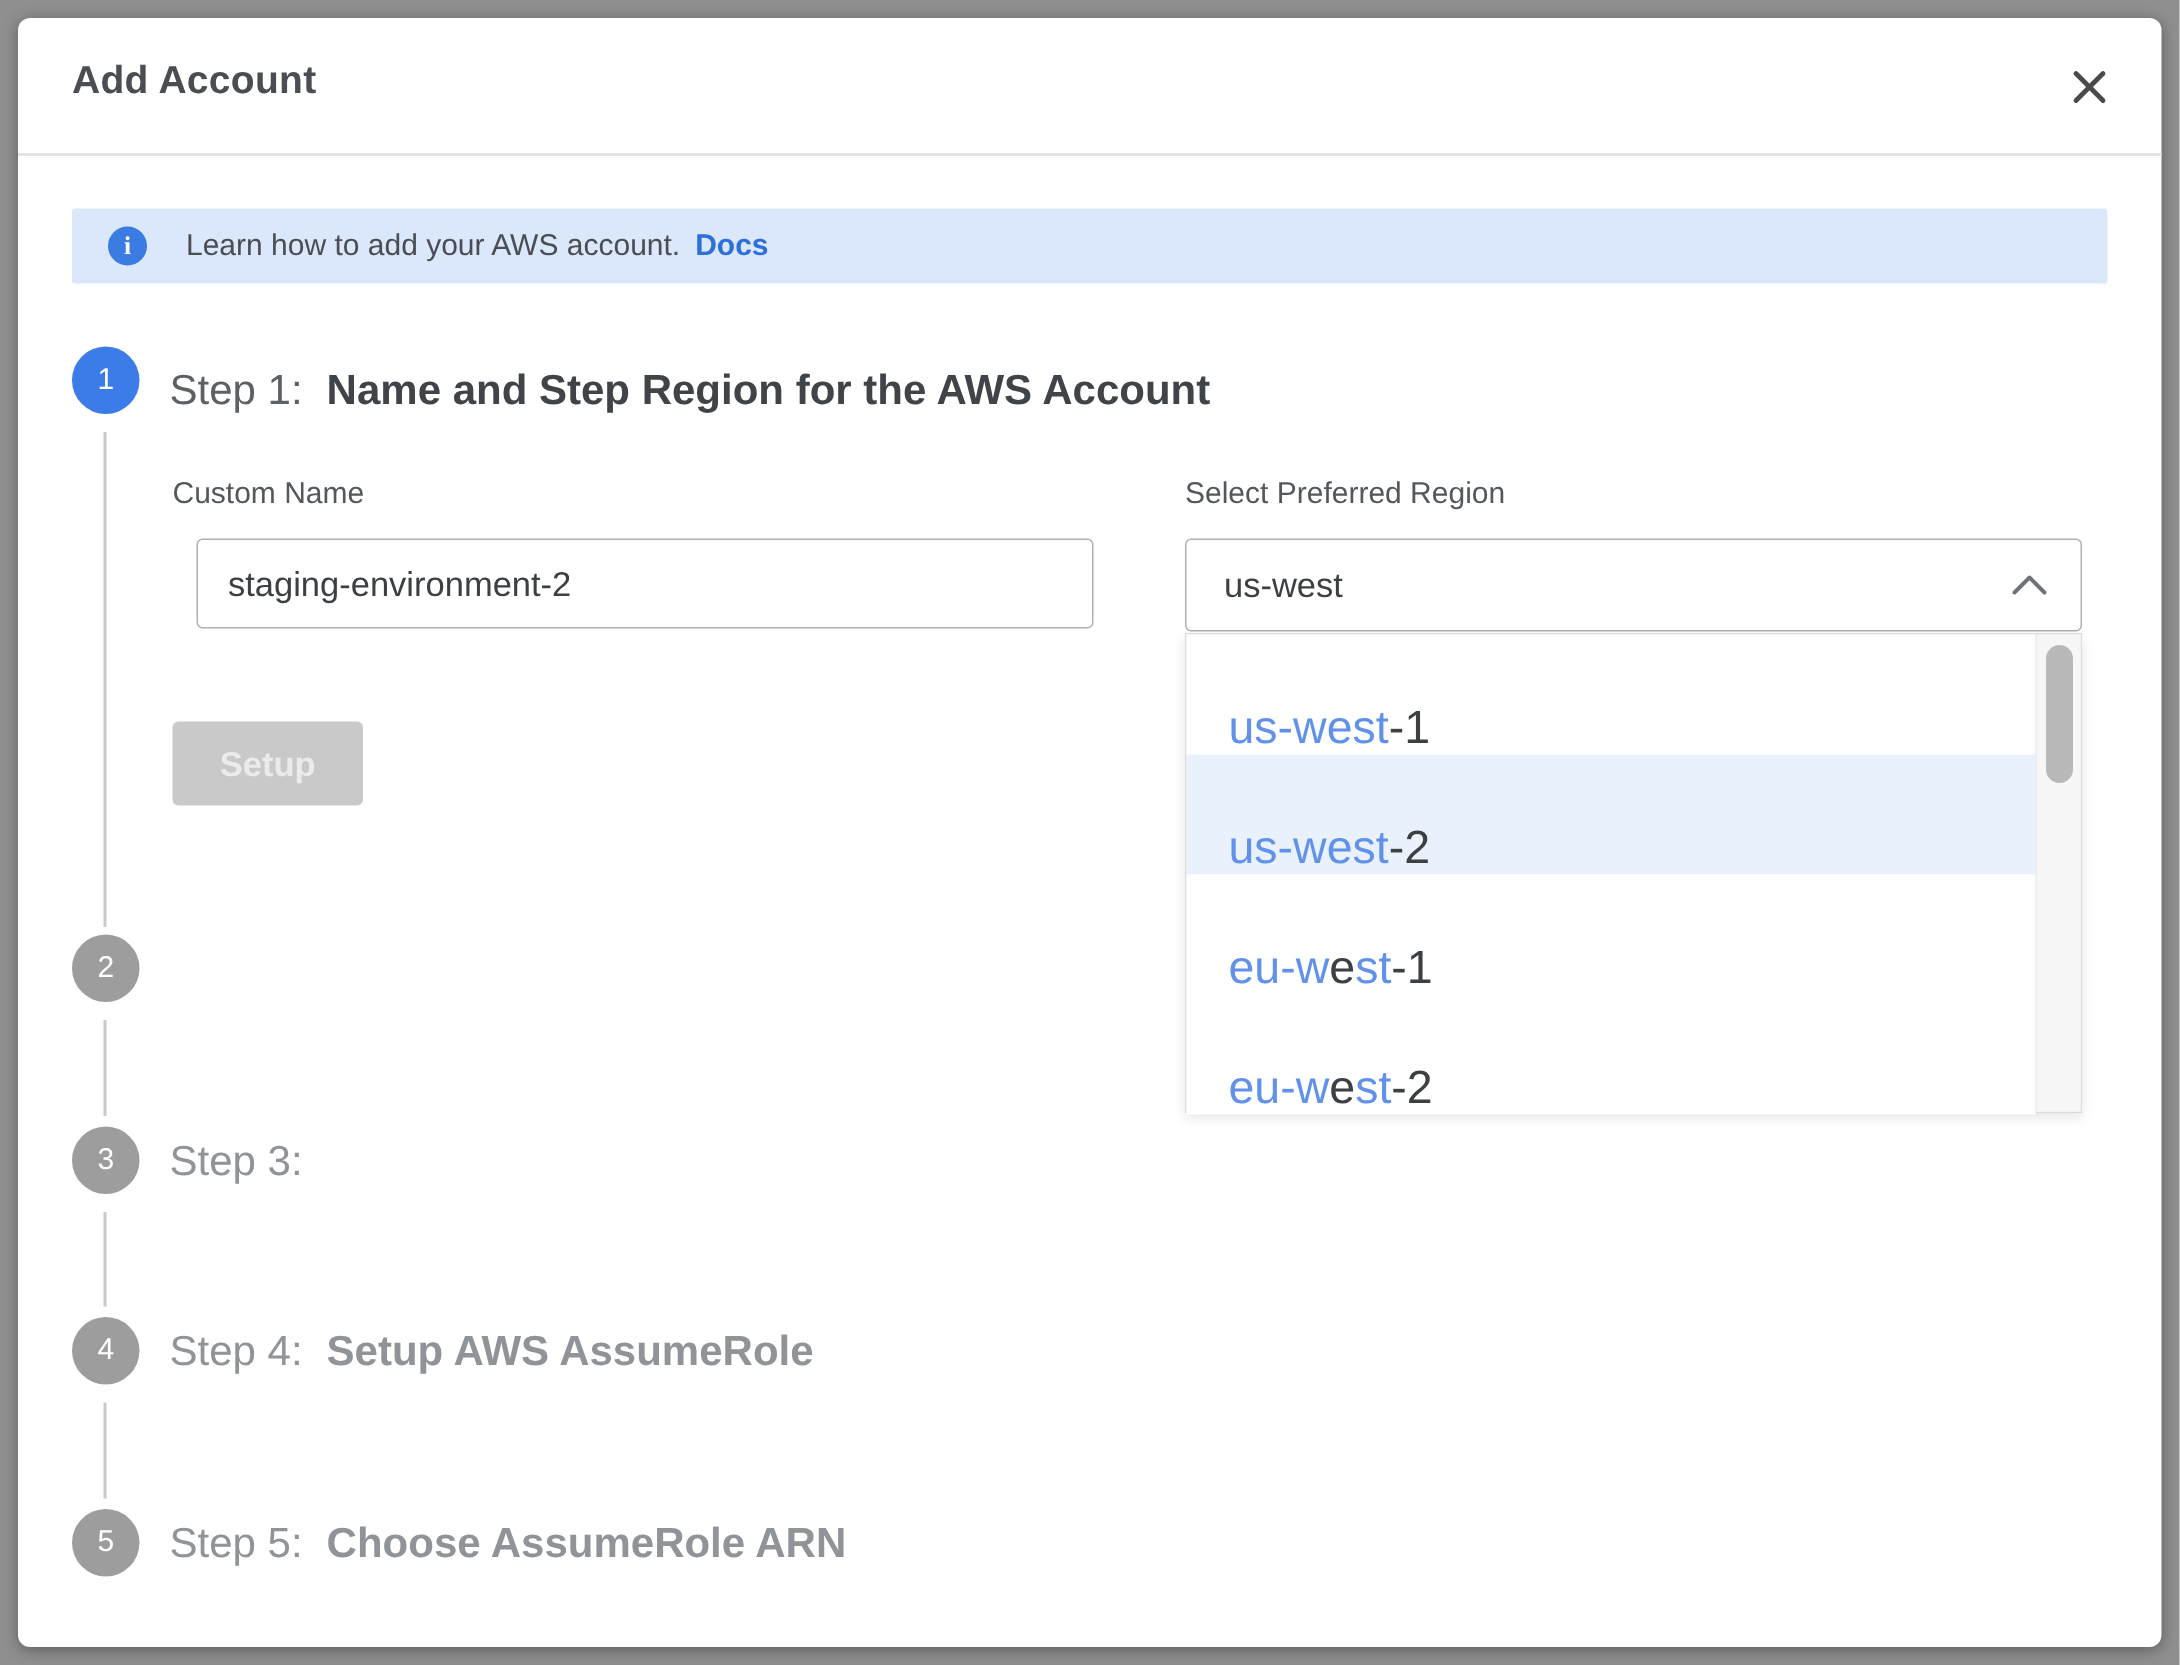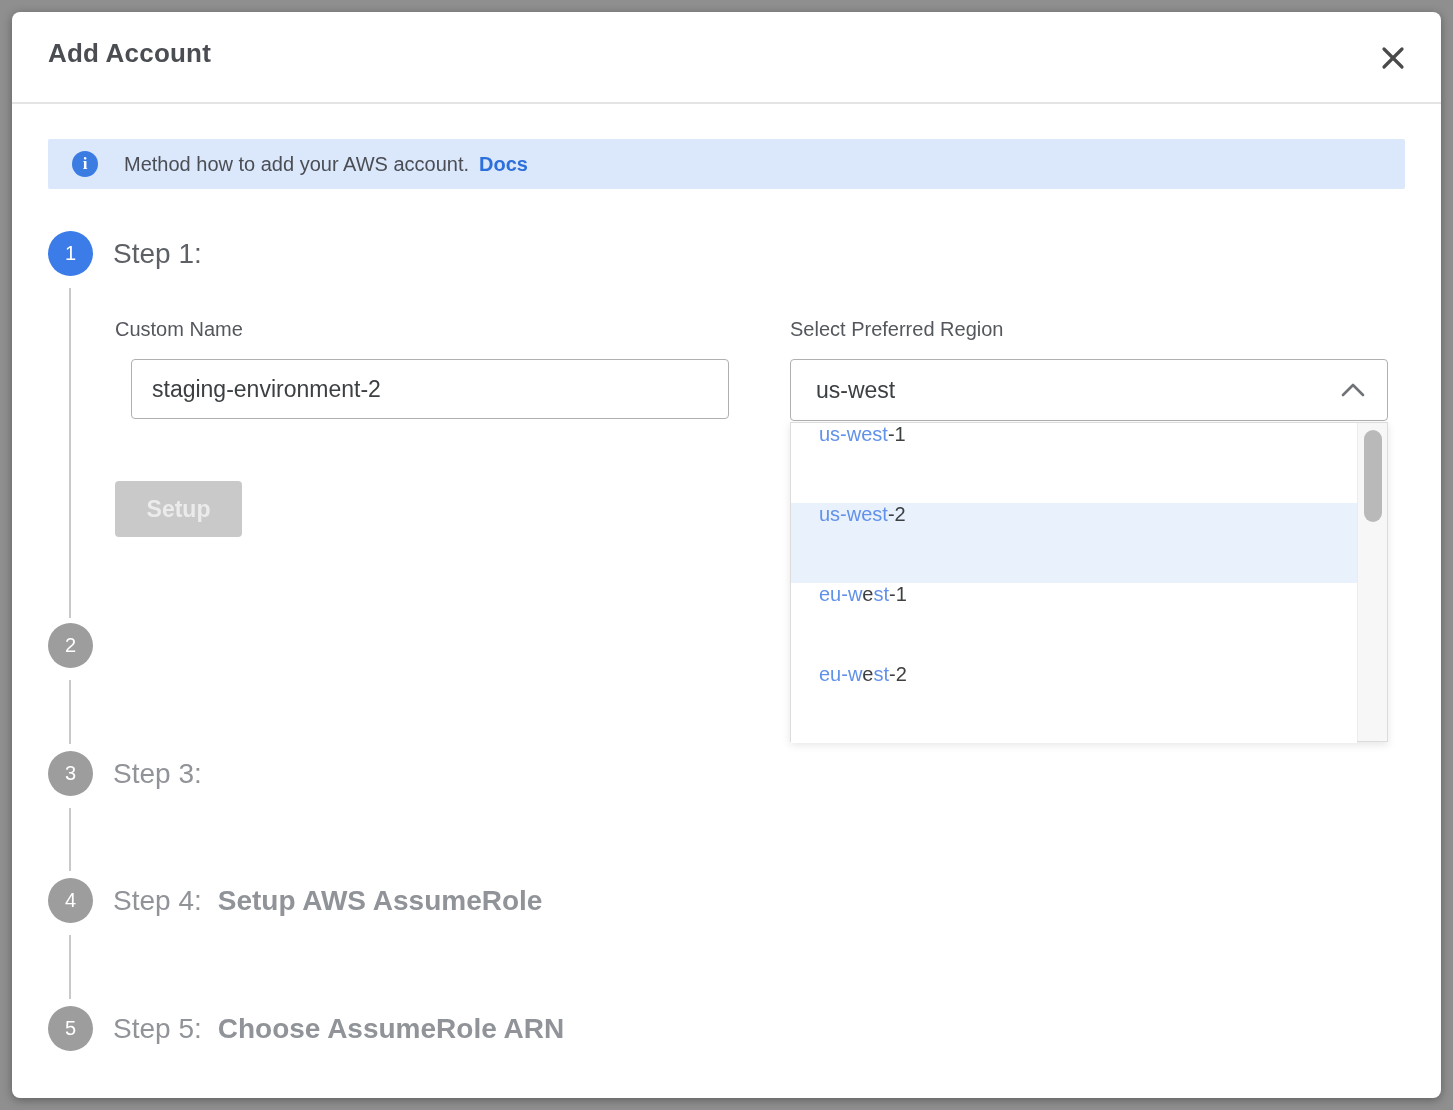--- a/index.html
+++ b/index.html
@@ -121,39 +121,39 @@
   .dropdown {
     position: absolute; left: 778px; top: 410px;
     width: 598px; height: 320px;
     background: #ffffff;
     border: 1px solid #dcdcdc;
     box-shadow: 0 3px 8px rgba(0,0,0,0.10);
     z-index: 10;
   }
   .dropdown-list { position: absolute; left: 0; top: 0; right: 30px; bottom: 0; }
   .dropdown-option {
-    height: 80px; display: flex; align-items: flex-start;
-    padding-left: 28px; font-size: 20px; cursor: pointer;
+    height: 80px; display: flex; align-items: flex-end;
+    padding-left: 28px; font-size: 31px; cursor: pointer;
     background: #ffffff;
   }
   .dropdown-option.selected { background: #e9f1fc; }
   .dropdown-option .match   { color: #6191e9; }
   .dropdown-option .nomatch { color: #3c4043; }
   .dropdown-scrollbar {
     position: absolute; right: 0; top: 0; bottom: 0; width: 30px;
     background: #f7f7f7; border-left: 1px solid #ececec;
   }
   .dropdown-thumb {
     position: absolute; left: 6px; top: 7px;
     width: 18px; height: 92px;
     background: #b9b9b9; border-radius: 9px;
     cursor: pointer;
   }
   
-  #step1-circle { top: 219px; }  #step1-title { top: 219px; }
+  #step1-circle { top: 219px; }  #step1-title { top: 219px; align-items: flex-end; }
   #step2-circle { top: 611px; }  #step2-title { top: 611px; }
   #step3-circle { top: 739px; }  #step3-title { top: 739px; }
   #step4-circle { top: 866px; }  #step4-title { top: 866px; }
   #step5-circle { top: 994px; }  #step5-title { top: 994px; }
   #conn-1 { top: 276px; height: 330px; }
   #conn-2 { top: 668px; height: 64px; }
   #conn-3 { top: 796px; height: 63px; }
   #conn-4 { top: 923px; height: 64px; }
 </style>
 </head>
@@ -167,32 +167,33 @@
       <svg width="26" height="26" viewBox="0 0 26 26">
         <line x1="4" y1="4" x2="22" y2="22" stroke="#4a4a4a" stroke-width="3.2" stroke-linecap="round"></line>
         <line x1="22" y1="4" x2="4" y2="22" stroke="#4a4a4a" stroke-width="3.2" stroke-linecap="round"></line>
       </svg>
     </button>
   </div>
   <div class="header-divider"></div>
 
   <div class="banner">
     <div class="info-icon">i</div>
-    <span class="banner-text">Method how to add your AWS account.</span>
+    <span class="banner-text">Learn how to add your AWS account.</span>
     <a class="banner-link">Docs</a>
   </div>
 
   <div class="connector" id="conn-1"></div>
   <div class="connector" id="conn-2"></div>
   <div class="connector" id="conn-3"></div>
   <div class="connector" id="conn-4"></div>
 
   <div class="step-circle active" id="step1-circle">1</div>
   <div class="step-title active" id="step1-title">
     <span class="prefix">Step 1:</span>
+    <span class="name">Name and Step Region for the AWS Account</span>
   </div>
 
   <div class="field-label label-left">Custom Name</div>
   <input class="text-input input-left" type="text" value="staging-environment-2" style="">
 
   <div class="field-label label-right">Select Preferred Region</div>
   <div class="combobox">
     <span class="combobox-value">us-west</span>
     <span class="chevron">
       <svg width="24" height="14" viewBox="0 0 24 14">

